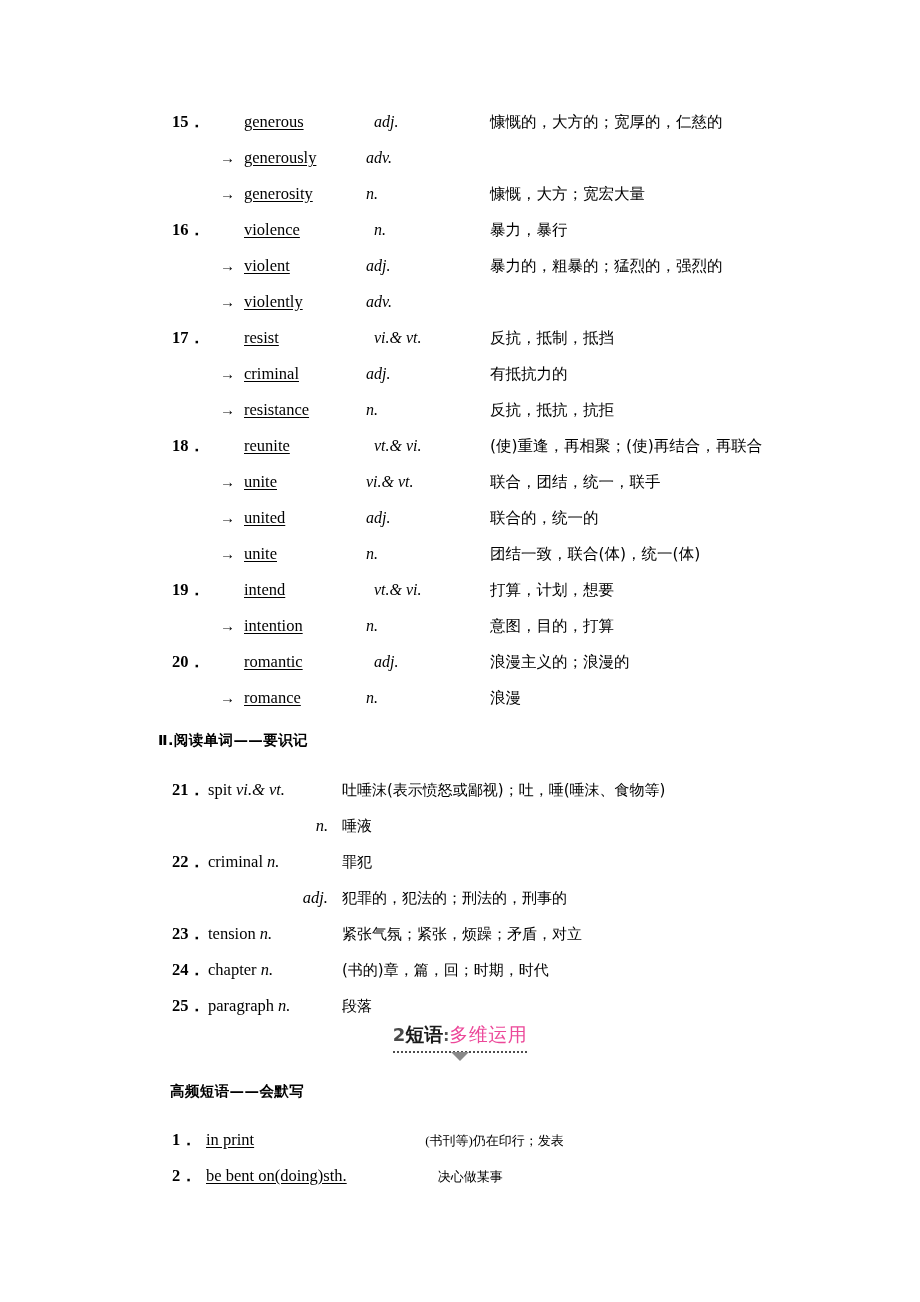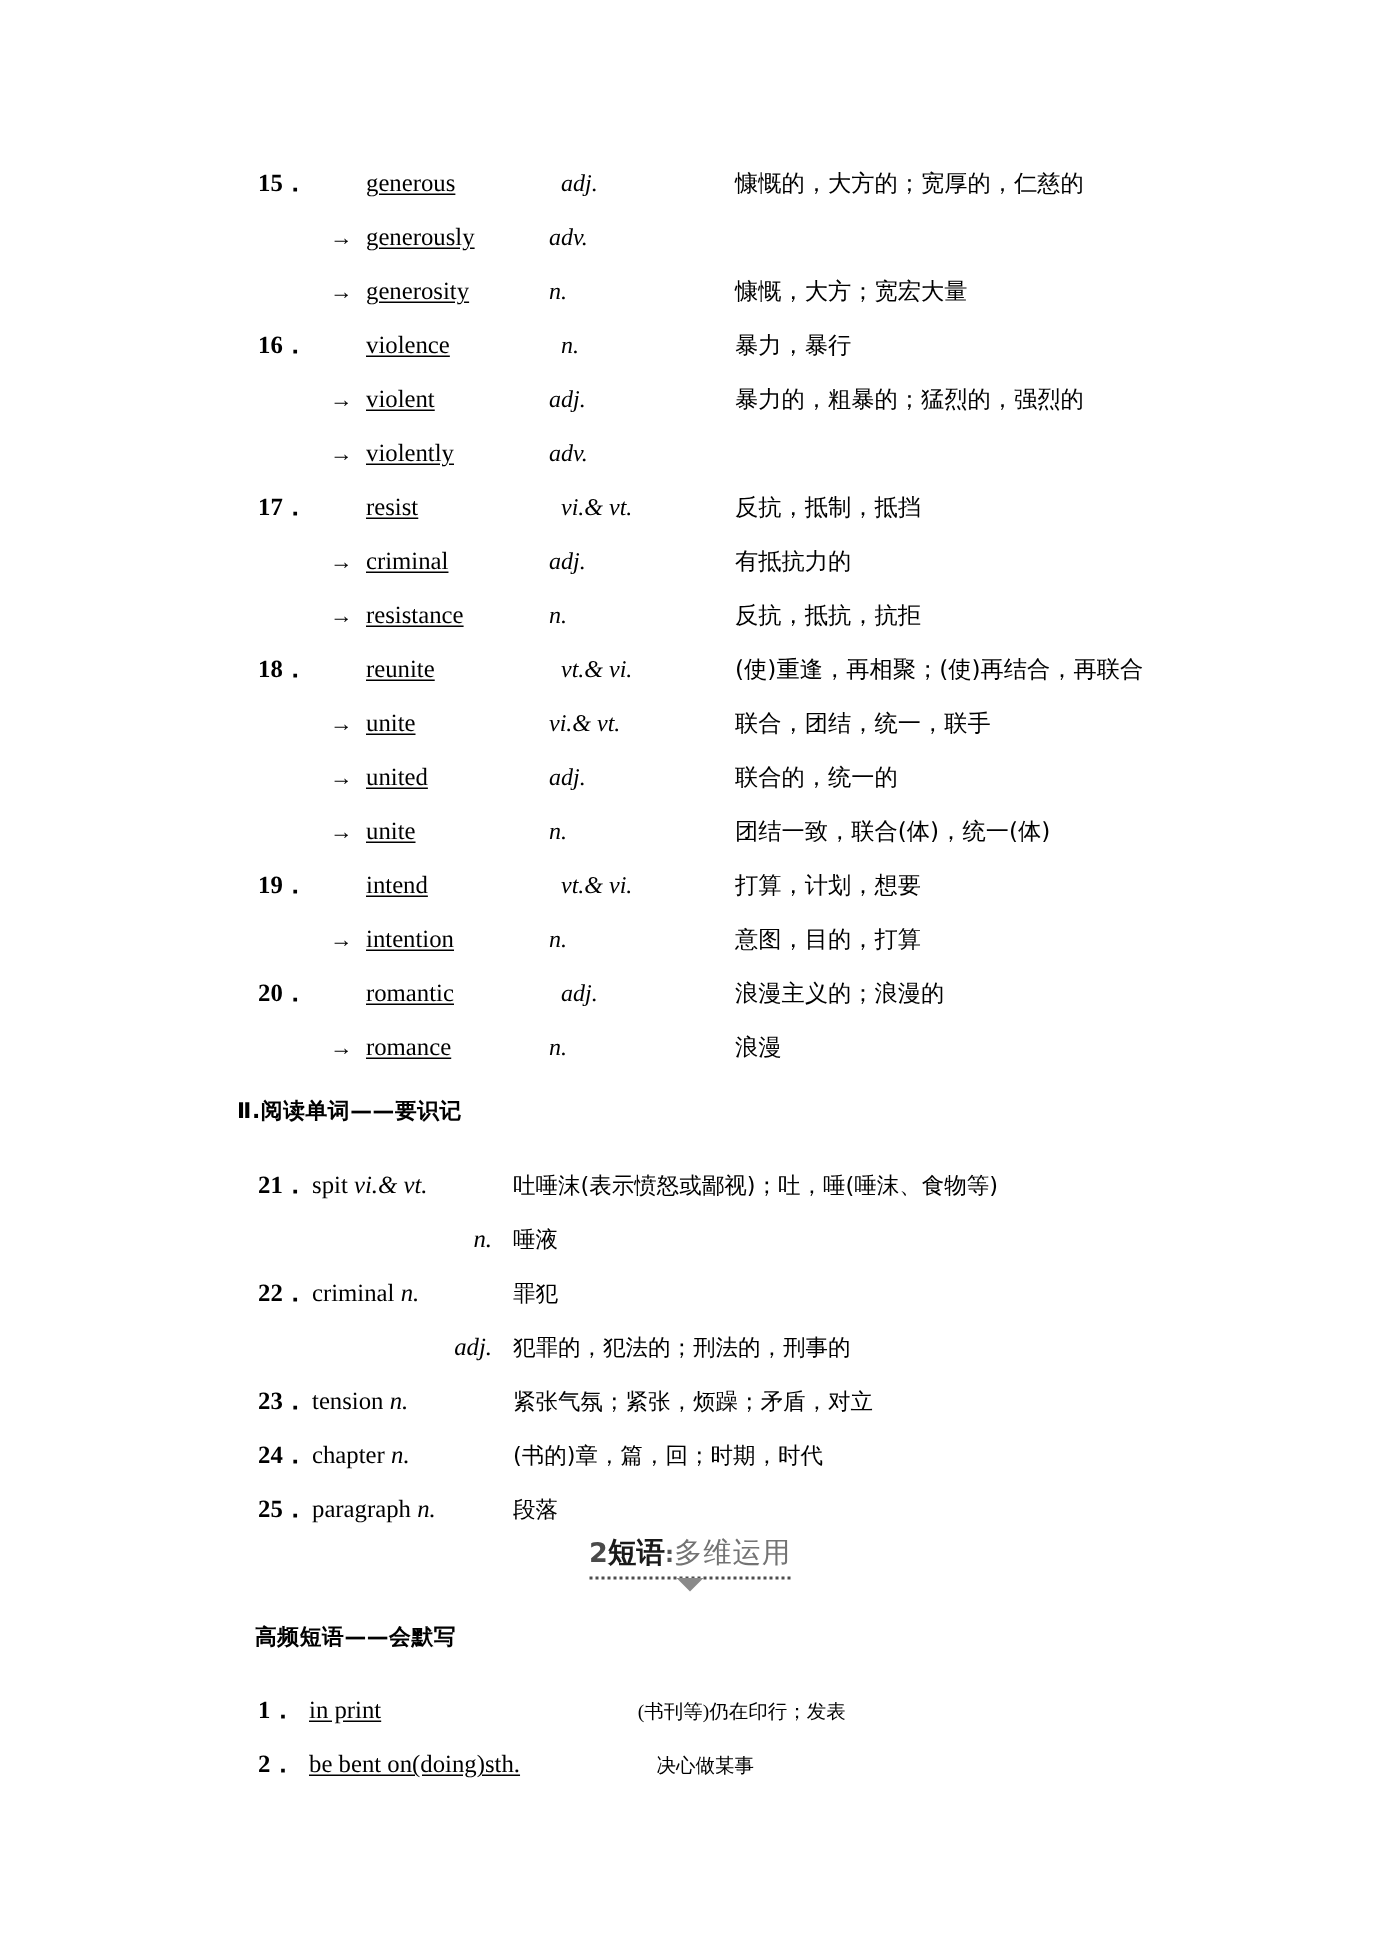--- a/index.html
+++ b/index.html
@@ -156,21 +156,21 @@
   }
   .banner-colon {
     font-family: "DejaVu Sans", "Liberation Sans", sans-serif;
     font-size: 15px;
     font-weight: bold;
     color: #555;
   }
   .banner-light {
     font-family: "DejaVu Sans", "Liberation Sans", sans-serif;
     font-size: 19px;
-    color: #737373;
+    color: #ec4899;
     letter-spacing: 0.5px;
   }
   .banner-tri {
     position: absolute;
     left: 50%;
     margin-left: -9px;
     top: 30px;
     width: 0; height: 0;
     border-left: 9px solid transparent;
     border-right: 9px solid transparent;

